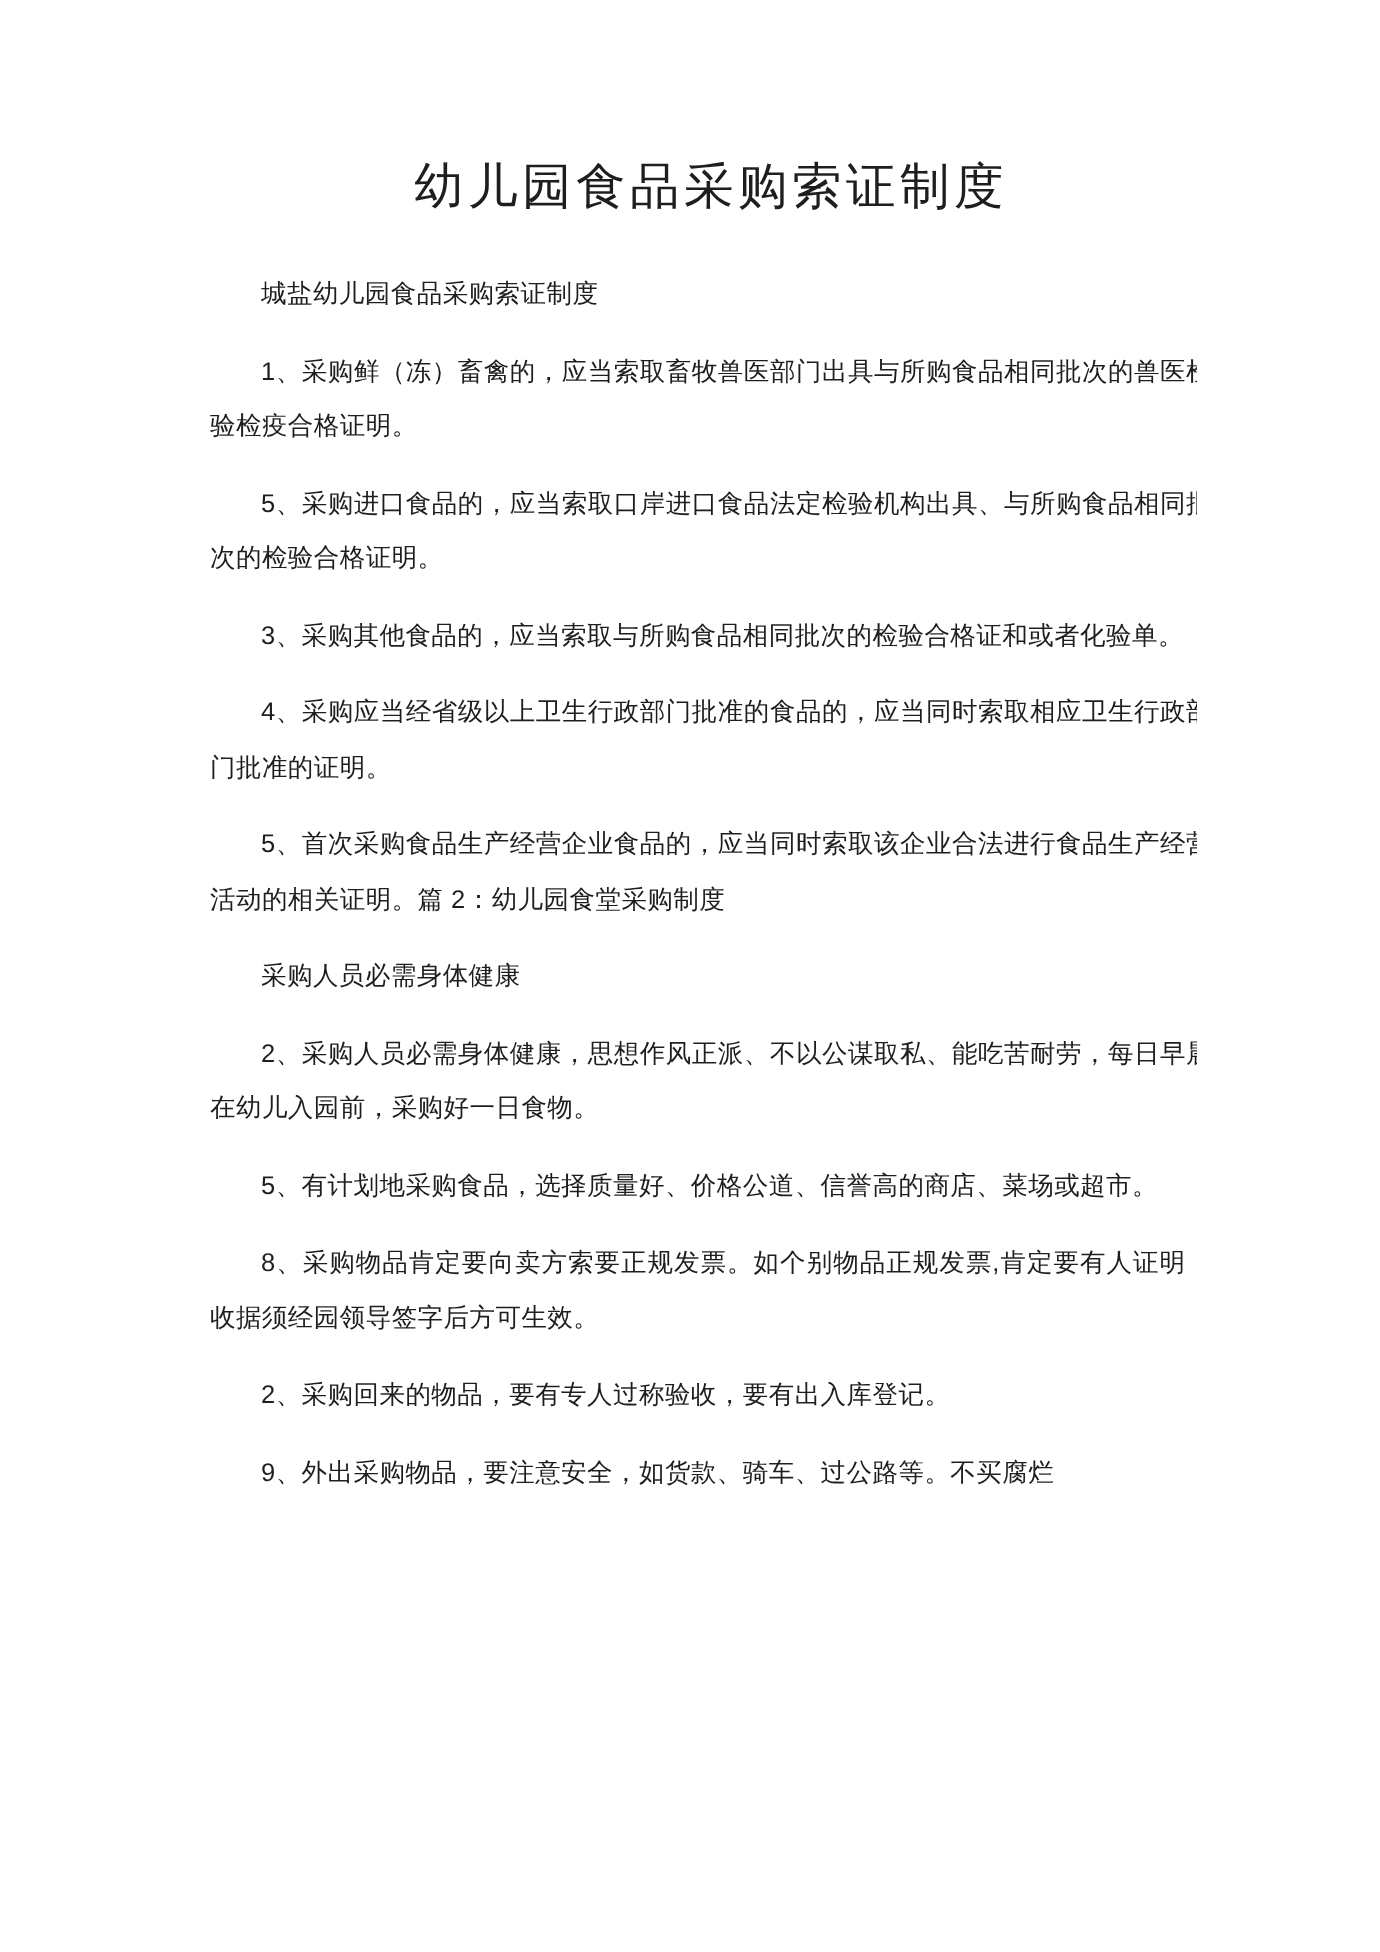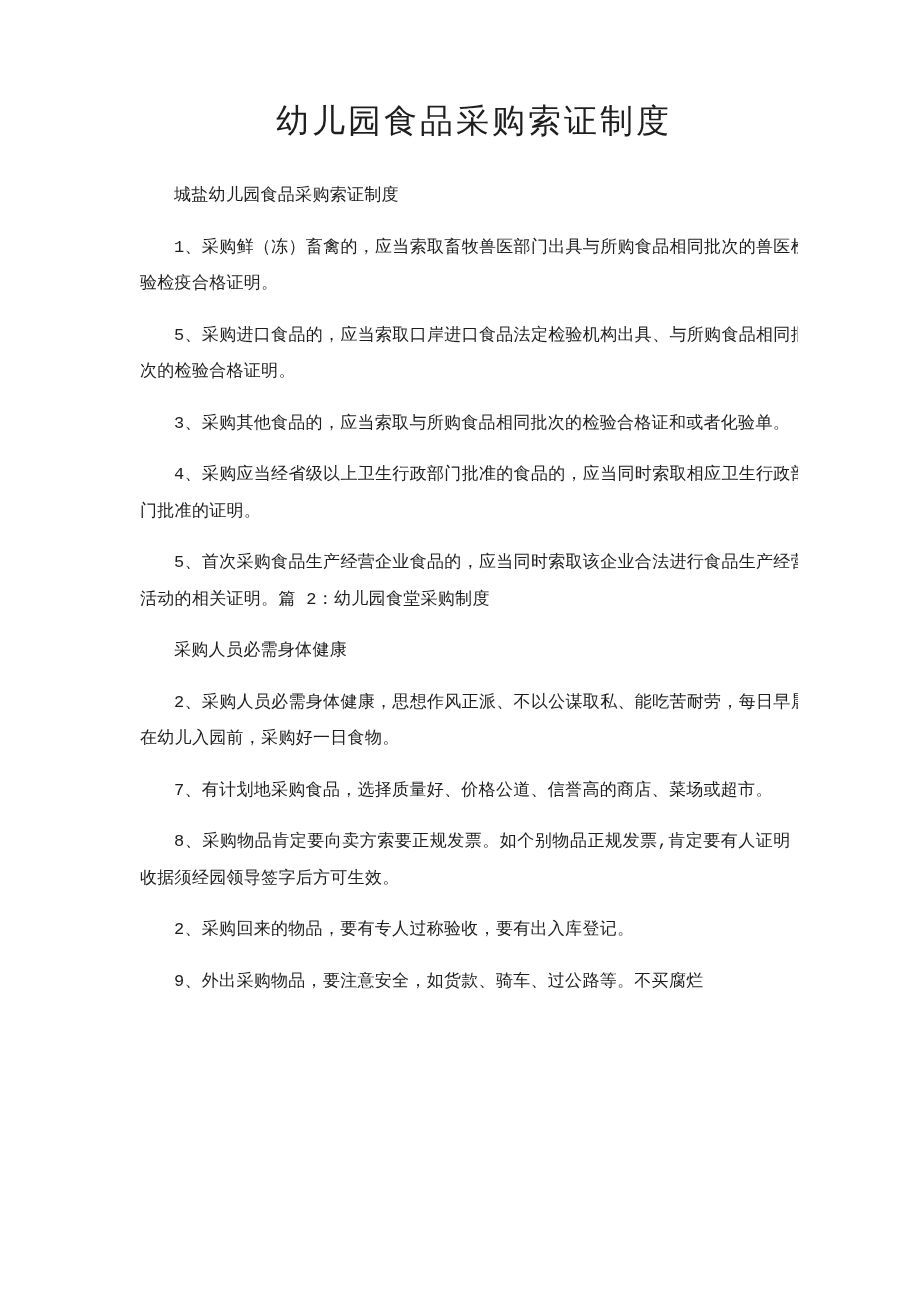--- a/index.html
+++ b/index.html
@@ -6,21 +6,21 @@
     margin: 0;
     padding: 0;
     background: #ffffff;
   }
   .page {
     position: relative;
     width: 798px;
     height: 1301px;
     background: #ffffff;
     overflow: hidden;
-    font-family: Liberation Mono, monospace;
+    font-family: Liberation Sans, sans-serif;
     color: #1e1e1e;
   }
   .content {
     padding: 103px 112px 0 140px; 
     width: 668px;
     box-sizing: content-box;
   }
   .doc-title {
     font-size: 33px;
     line-height: 42px;
@@ -48,18 +48,18 @@
     <h1 class="doc-title">幼儿园食品采购索证制度</h1>
 
     <p class="para">城盐幼儿园食品采购索证制度</p>
     <p class="para">1、采购鲜（冻）畜禽的，应当索取畜牧兽医部门出具与所购食品相同批次的兽医检验检疫合格证明。</p>
     <p class="para">5、采购进口食品的，应当索取口岸进口食品法定检验机构出具、与所购食品相同批次的检验合格证明。</p>
     <p class="para">3、采购其他食品的，应当索取与所购食品相同批次的检验合格证和或者化验单。</p>
     <p class="para">4、采购应当经省级以上卫生行政部门批准的食品的，应当同时索取相应卫生行政部门批准的证明。</p>
     <p class="para">5、首次采购食品生产经营企业食品的，应当同时索取该企业合法进行食品生产经营活动的相关证明。篇 2：幼儿园食堂采购制度</p>
     <p class="para">采购人员必需身体健康</p>
     <p class="para">2、采购人员必需身体健康，思想作风正派、不以公谋取私、能吃苦耐劳，每日早晨在幼儿入园前，采购好一日食物。</p>
-    <p class="para">7、有计划地采购食品，选择质量好、价格公道、信誉高的商店、菜场或超市。</p>
+    <p class="para">5、有计划地采购食品，选择质量好、价格公道、信誉高的商店、菜场或超市。</p>
     <p class="para">8、采购物品肯定要向卖方索要正规发票。如个别物品正规发票,肯定要有人证明，收据须经园领导签字后方可生效。</p>
     <p class="para">2、采购回来的物品，要有专人过称验收，要有出入库登记。</p>
     <p class="para">9、外出采购物品，要注意安全，如货款、骑车、过公路等。不买腐烂</p>
   </div>
 </div>
 
 </body></html>

